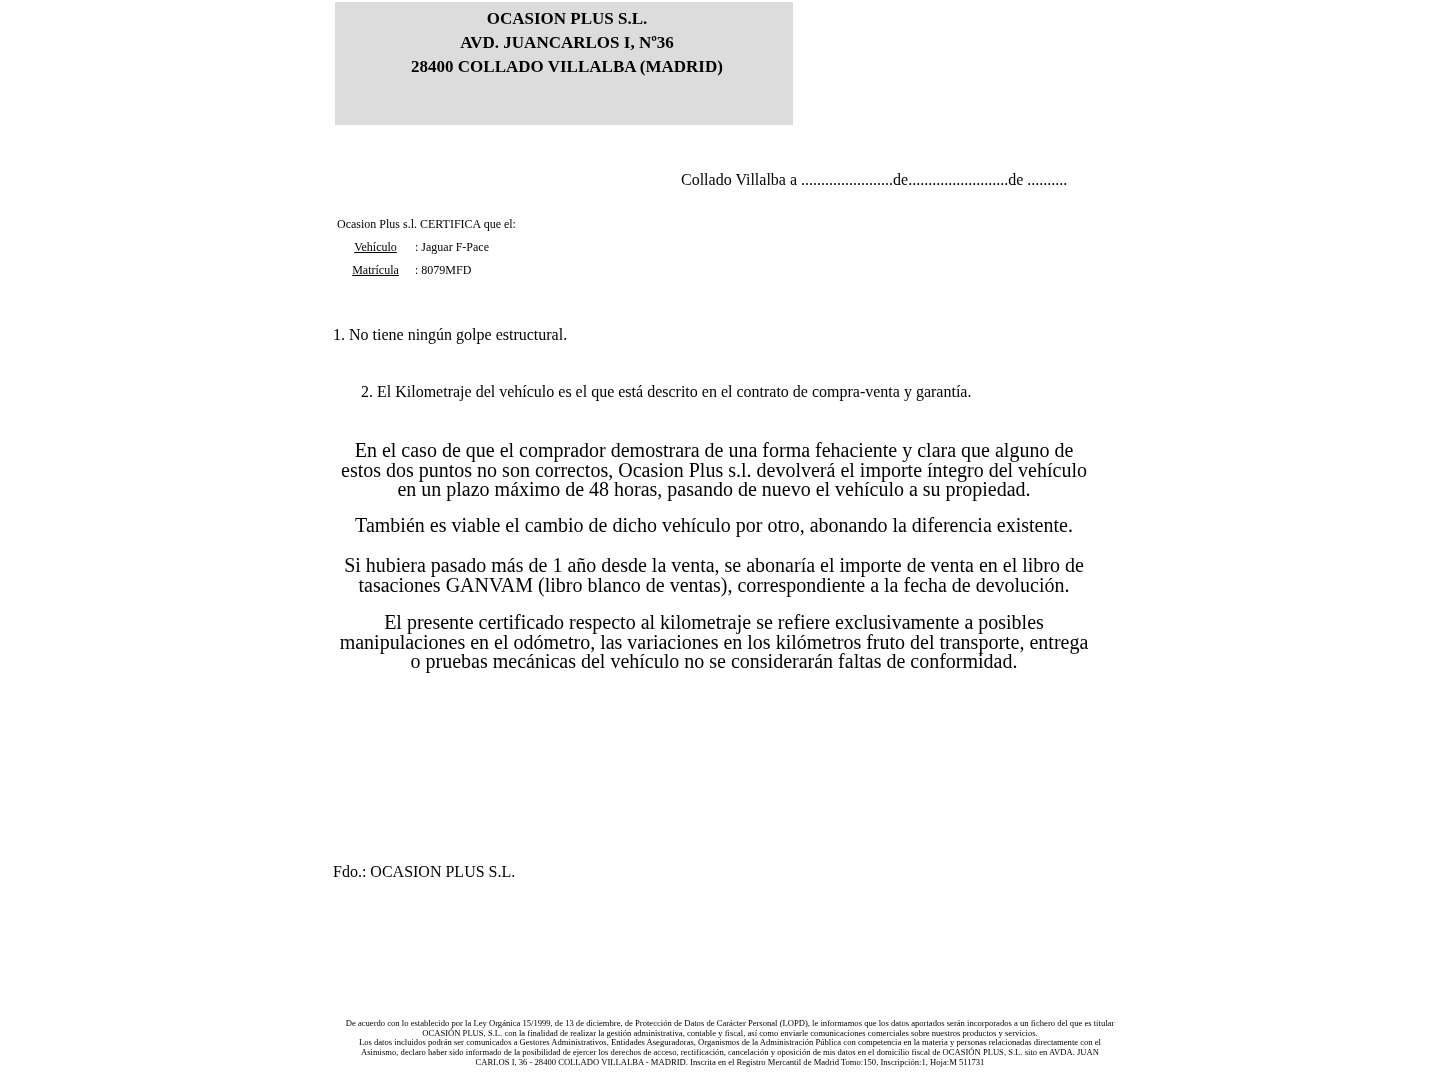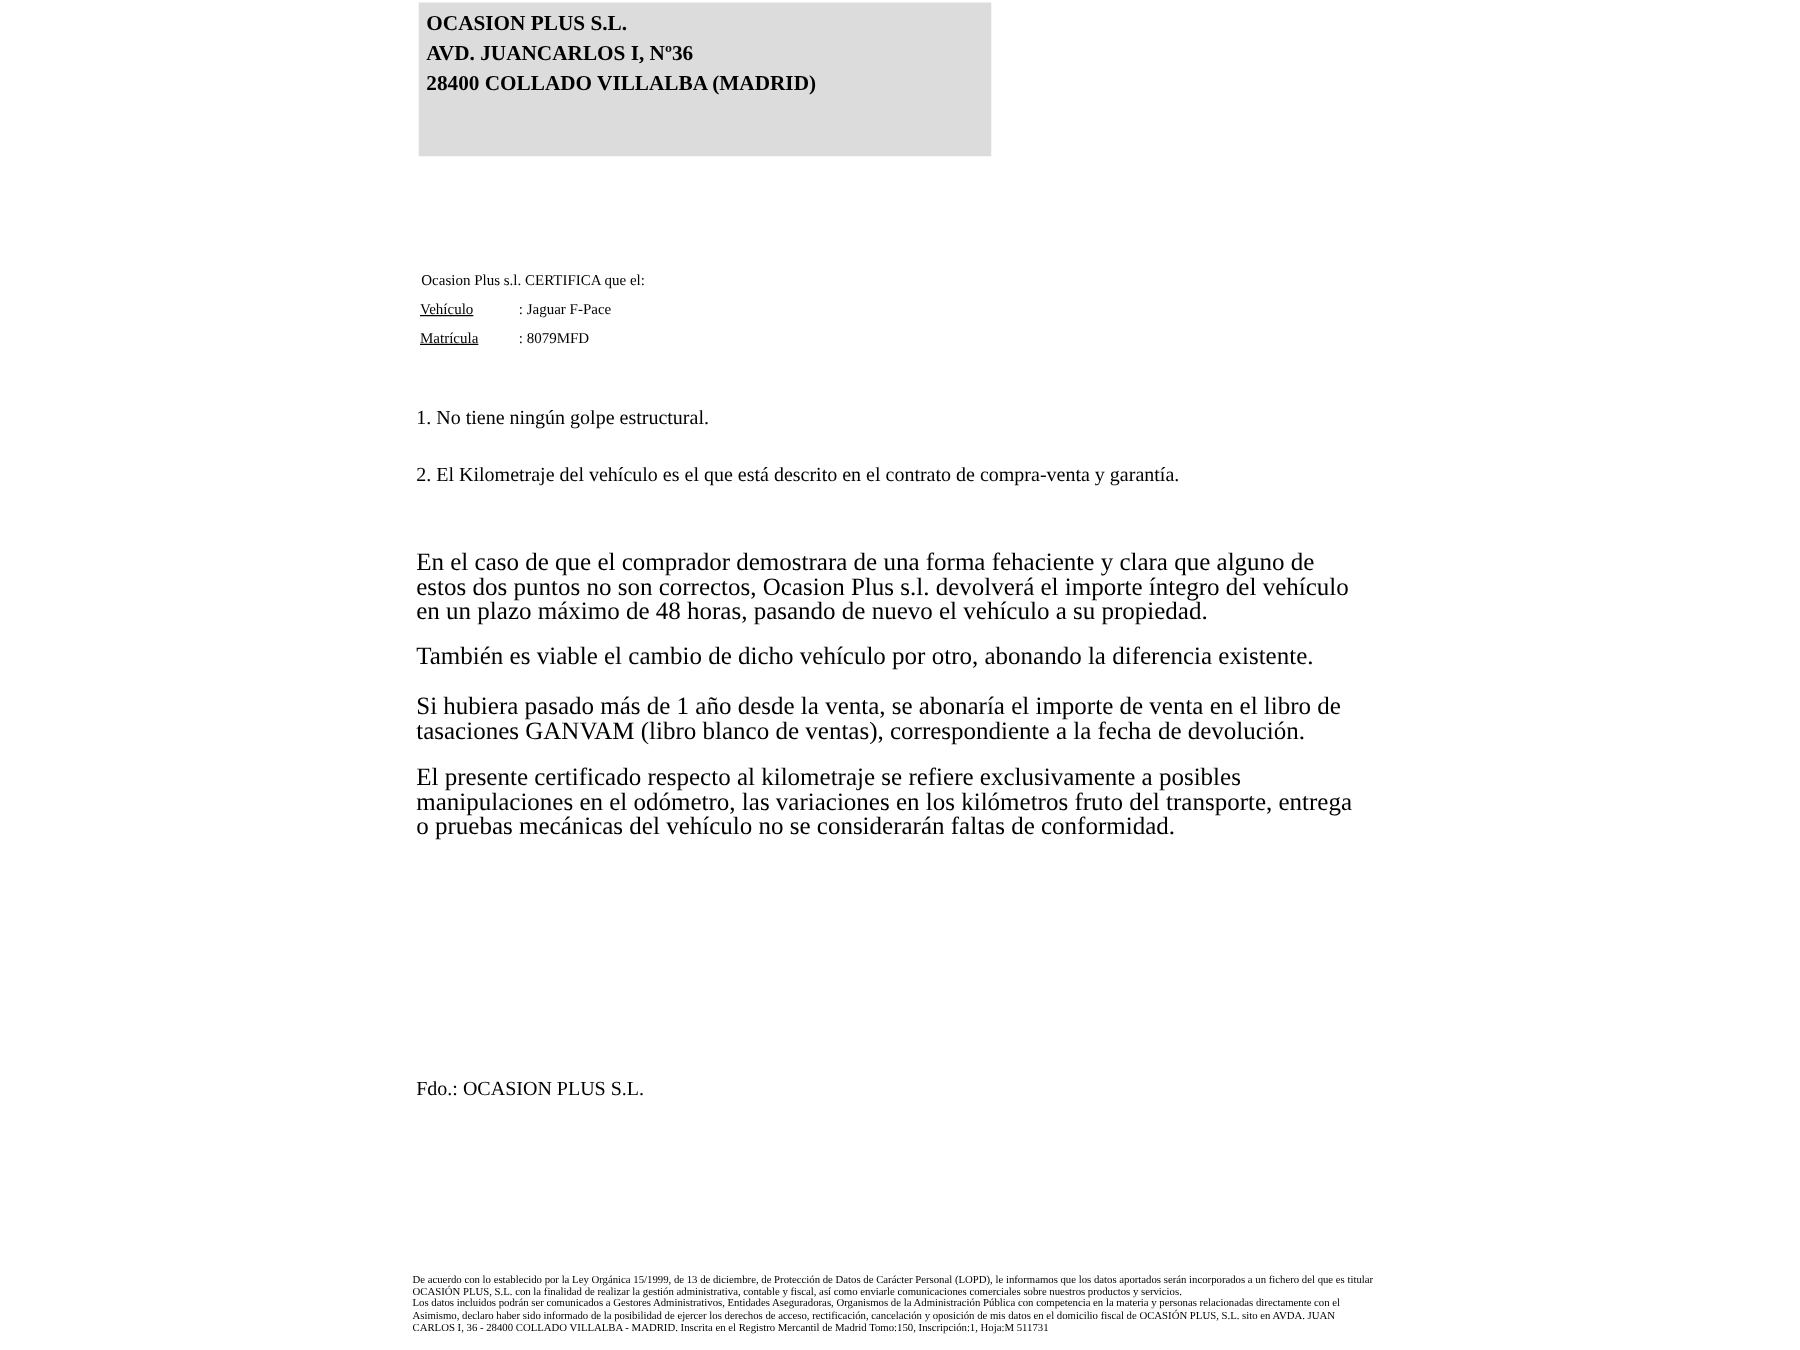--- a/index.html
+++ b/index.html
@@ -8,20 +8,21 @@
     background: #ffffff;
   }
   .page {
     position: relative;
     width: 1440px;
     height: 1080px;
     background: #ffffff;
     font-family: "Liberation Serif", serif;
     color: #000000;
     overflow: hidden;
+    text-align: center;
   }
   .header-box {
     position: absolute;
     left: 335px;
     top: 2px;
     width: 458px;
     height: 123px;
     background: #dcdcdc;
     padding: 5px 0 0 6px;
     box-sizing: border-box;
@@ -61,21 +62,21 @@
   .cert-field .flabel span {
     text-decoration: underline;
   }
   .point {
     position: absolute;
     left: 333px;
     font-size: 16px;
     white-space: nowrap;
   }
   .point.p-0 { top: 326px; }
-  .point.p-1 { top: 372px; }
+  .point.p-1 { top: 383px; margin-left: 28px; }
   .para {
     position: absolute;
     left: 333px;
     width: 762px;
     font-size: 20px;
     line-height: 19.7px;
   }
   .para.para-0 { top: 441px; }
   .para.para-1 { top: 516px; }
   .para.para-2 { top: 556px; }
@@ -103,20 +104,21 @@
 <body>
 
 <div class="page">
 
   <div class="header-box">
     <div class="hline">OCASION PLUS S.L.</div>
     <div class="hline">AVD. JUANCARLOS I, Nº36</div>
     <div class="hline">28400 COLLADO VILLALBA (MADRID)</div>
   </div>
 
+  <div class="date-line">Collado Villalba a .......................de.........................de ..........</div>
 
   <div class="cert-intro">Ocasion Plus s.l. CERTIFICA que el:</div>
 
   <div class="cert-field row-0">
     <span class="flabel"><span>Vehículo</span></span><span>: Jaguar F-Pace</span>
   </div>
   <div class="cert-field row-1">
     <span class="flabel"><span>Matrícula</span></span><span>: 8079MFD</span>
   </div>
 

